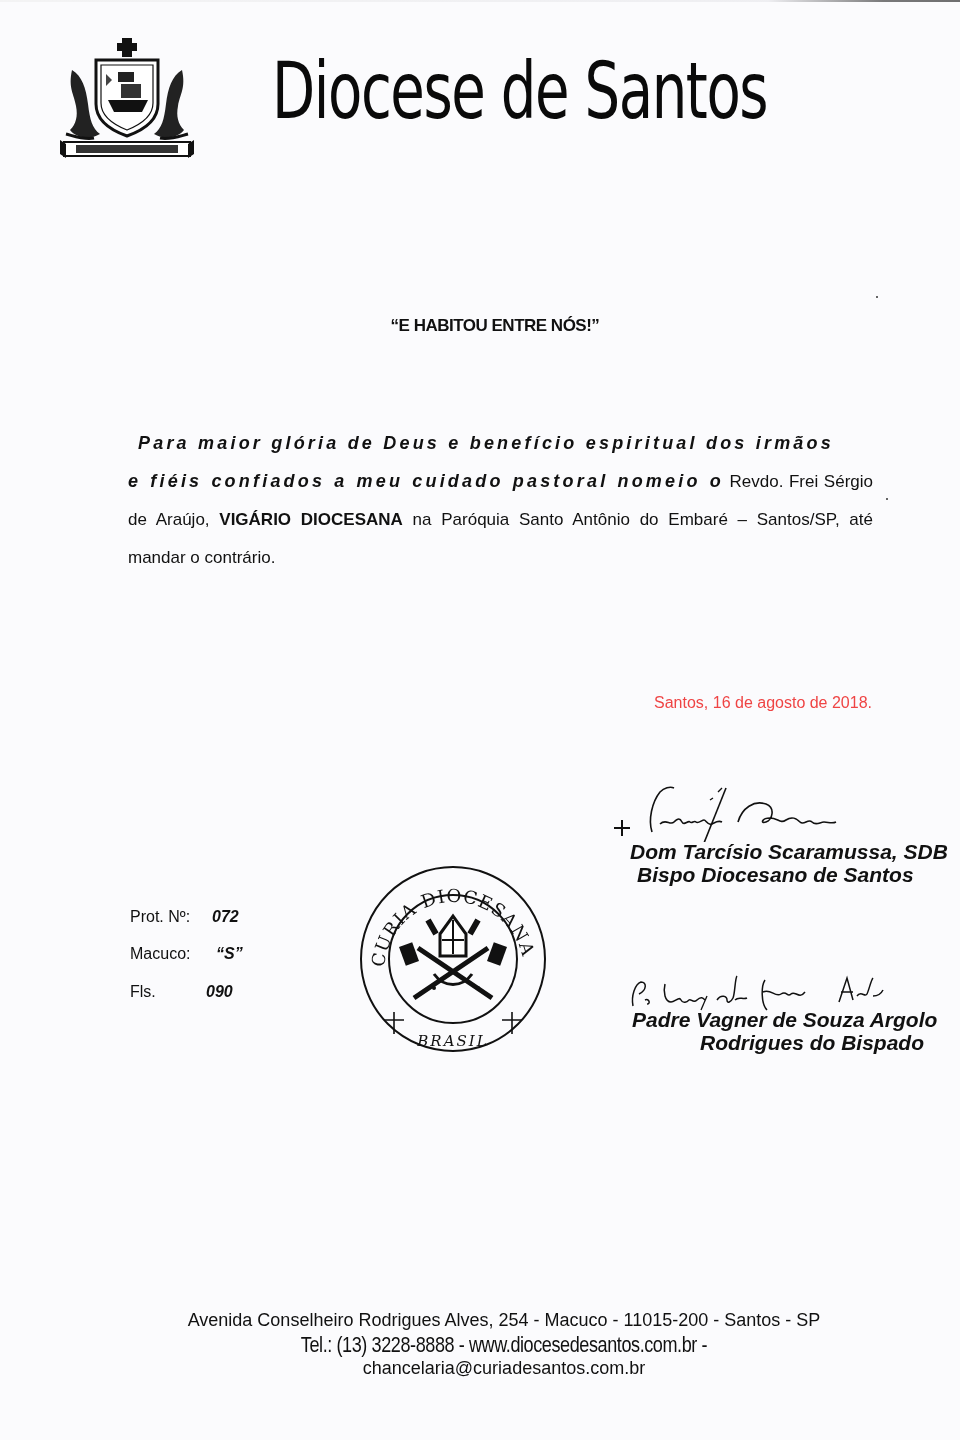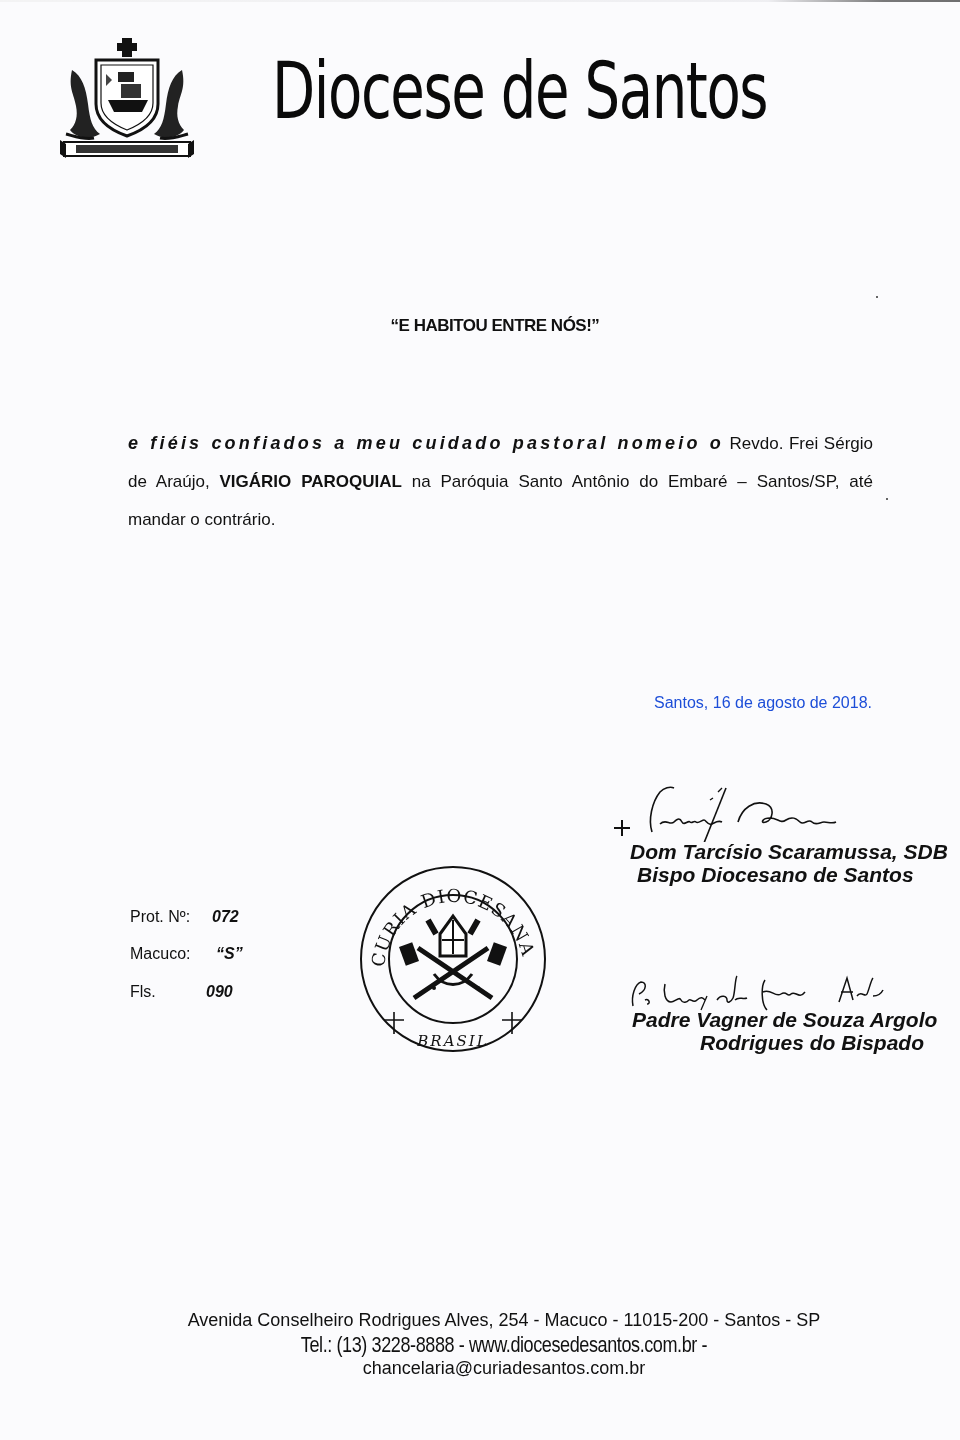--- a/index.html
+++ b/index.html
@@ -22,21 +22,21 @@
     position: absolute; left: 0; width: 990px; top: 316px; text-align: center;
     font-weight: bold; font-size: 17px; letter-spacing: -0.5px; color: #111;
   }
   .body-text {
     position: absolute; left: 128px; top: 424px; width: 745px;
     font-size: 17px; line-height: 38px; color: #111; text-align: justify;
   }
   .body-text .it { font-style: italic; letter-spacing: 3.2px; font-weight: bold; font-size: 18px; }
   .body-text .line1 { display: block; padding-left: 10px; white-space: nowrap; }
   .body-text b { font-weight: bold; }
-  .dateline { position: absolute; right: 88px; top: 694px; font-size: 16px; color: #1d4ed8; }
+  .dateline { position: absolute; right: 88px; top: 694px; font-size: 16px; color: #ef4444; }
   .sig1 { position: absolute; left: 608px; top: 778px; width: 285px; height: 64px; }
   .sig1-name, .sig1-role, .sig2-name, .sig2-role {
     position: absolute; font-style: italic; font-weight: bold; font-size: 21px; color: #111; white-space: nowrap;
   }
   .sig1-name { left: 630px; top: 840px; }
   .sig1-role { left: 637px; top: 863px; }
   .sig2 { position: absolute; left: 625px; top: 970px; width: 275px; height: 42px; }
   .sig2-name { left: 632px; top: 1008px; }
   .sig2-role { left: 700px; top: 1031px; }
   .reg { position: absolute; left: 130px; top: 898px; font-size: 16px; color: #111; }
@@ -75,21 +75,22 @@
   <rect x="6" y="106" width="126" height="14" fill="#fff" stroke="#111" stroke-width="2"></rect>
   <rect x="18" y="109" width="102" height="8" fill="#333"></rect>
   <path d="M2 104l6 4v14l-6-4zM136 104l-6 4v14l6-4z" fill="#111"></path>
 </svg>
 
 <div class="title">Diocese de Santos</div>
 
 <div class="motto">“E HABITOU ENTRE NÓS!”</div>
 
 <div class="body-text">
-  <span class="it">e fiéis confiados a meu cuidado pastoral nomeio o</span><span> Revdo. Frei Sérgio de Araújo, </span><b>VIGÁRIO PAROQUIAL</b><span> na Paróquia Santo Antônio do Embaré – Santos/SP, até mandar o contrário.</span>
+  <span class="it line1">Para maior glória de Deus e benefício espiritual dos irmãos</span>
+  <span class="it">e fiéis confiados a meu cuidado pastoral nomeio o</span><span> Revdo. Frei Sérgio de Araújo, </span><b>VIGÁRIO DIOCESANA</b><span> na Paróquia Santo Antônio do Embaré – Santos/SP, até mandar o contrário.</span>
 </div>
 
 <div class="dateline">Santos, 16 de agosto de 2018.</div>
 
 <svg class="sig1" viewBox="0 0 285 64">
   <path d="M6 50h16M14 42v16" stroke="#111" stroke-width="2" fill="none"></path>
   <path d="M44 54c-4-12 0-30 8-40 4-4 10-6 14-4" stroke="#111" stroke-width="1.6" fill="none"></path>
   <path d="M52 46c6-6 10 2 14-2s6-4 8 0 6-2 8 0 4-2 6 0 6-2 8-2 4 6 8 4 6-4 10-2" stroke="#111" stroke-width="1.6" fill="none"></path>
   <path d="M118 10l-24 60" stroke="#111" stroke-width="1.6" fill="none"></path>
   <path d="M130 44c4-14 16-22 28-18 10 4 6 16 0 18s-4-4 4-4 10 6 16 2 10-2 14 2 8-4 12 0 8 0 12 0 8 2 12 0" stroke="#111" stroke-width="1.6" fill="none"></path>

